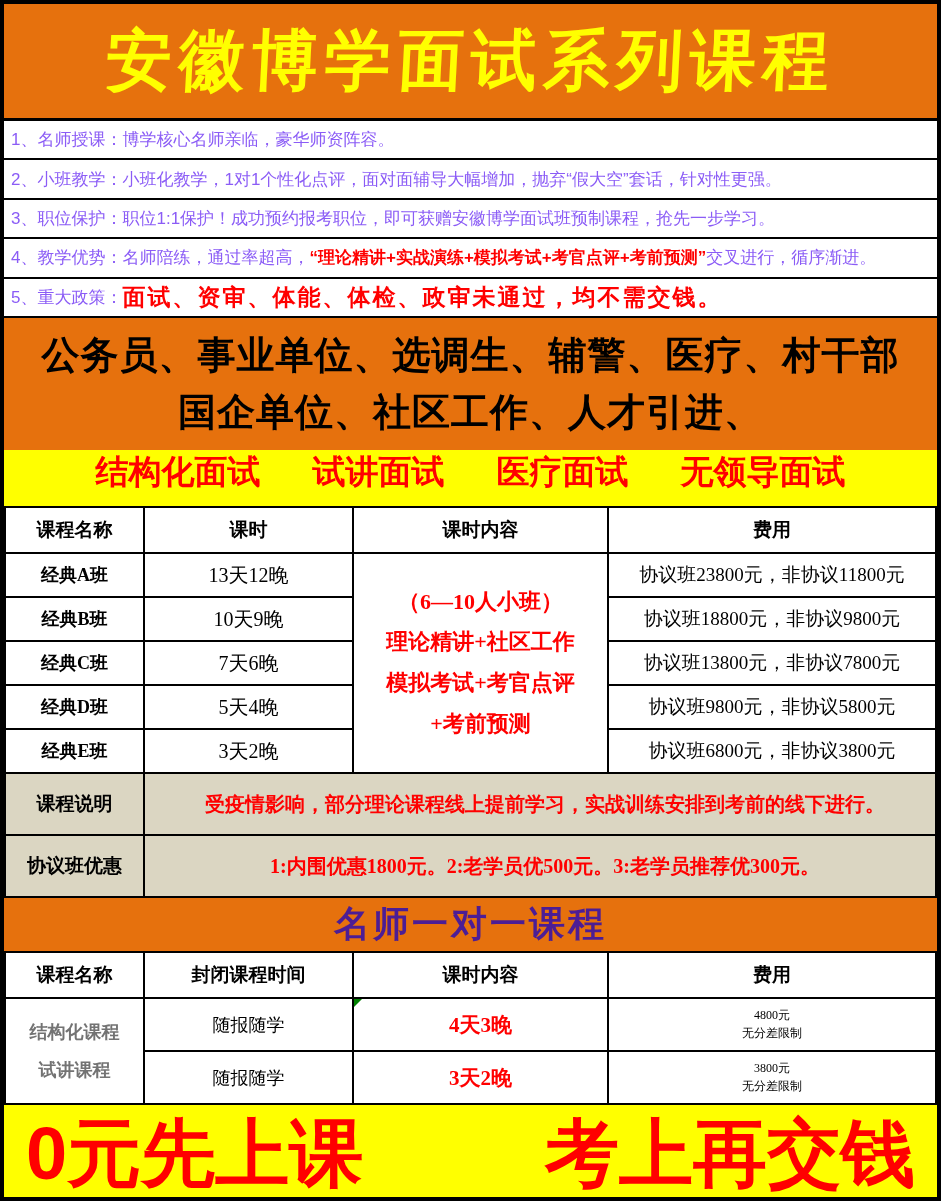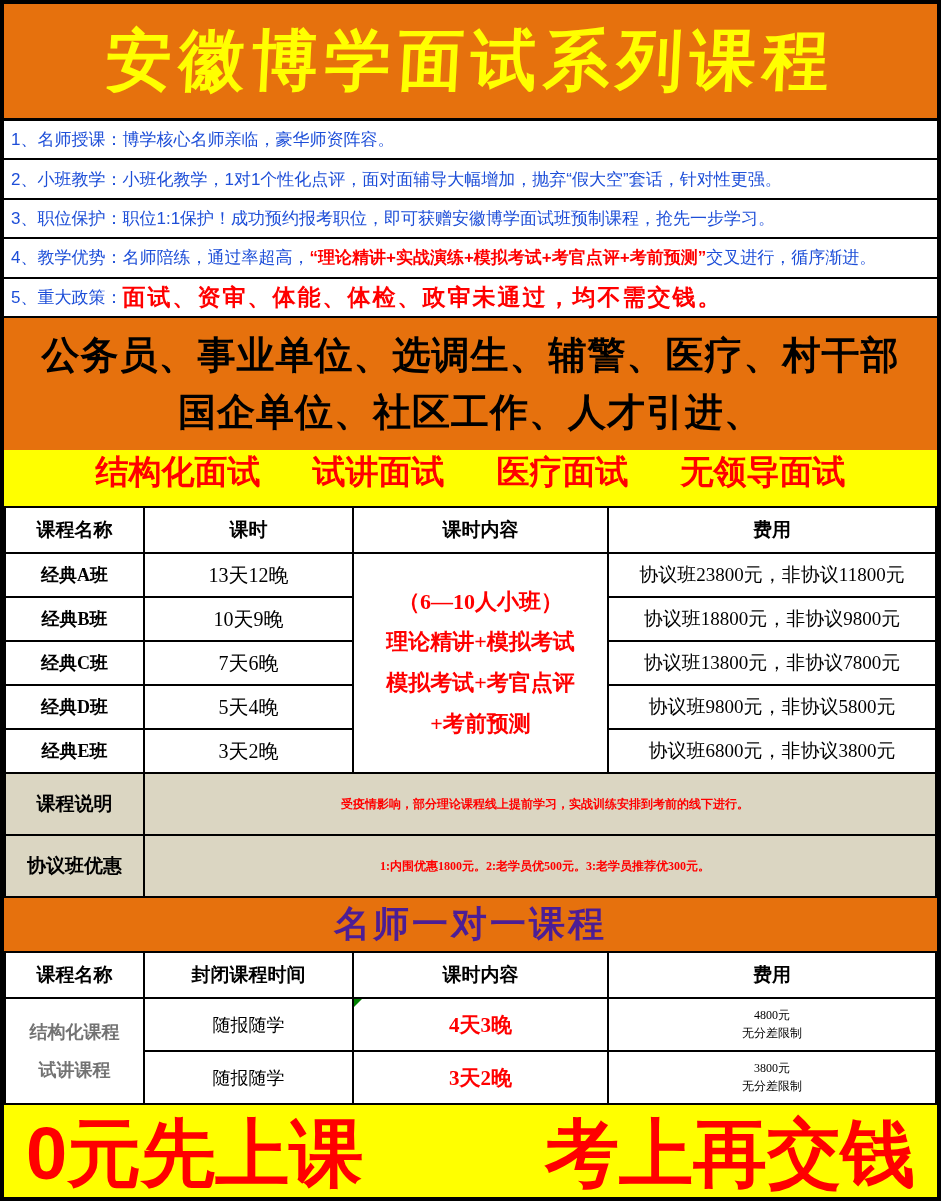--- a/index.html
+++ b/index.html
@@ -26,21 +26,21 @@
     letter-spacing:7px; white-space:nowrap;
     transform:skewX(-3deg);
   }
   
   .features { flex:0 0 197px; display:flex; flex-direction:column; background:#fff; }
   .feature {
     flex:1; display:flex; align-items:center;
     border-bottom:2px solid #000;
     padding-left:7px; white-space:nowrap; overflow:hidden;
   }
-  .ft { font-size:17px; color:#1d4ed8; }
+  .ft { font-size:17px; color:#8b5cf6; }
   .fred { font-size:17px; color:#ff0000; font-weight:bold; }
   .fred-big {
     font-size:23px; color:#ff0000; font-weight:bold;
     font-family:"DejaVu Serif", serif; letter-spacing:2px;
   }
   
   .audience {
     flex:0 0 132px; background:#e6710d;
     display:flex; flex-direction:column; align-items:center; justify-content:center;
     gap:6px;
@@ -69,21 +69,21 @@
   td.name-cell { font-weight:bold; font-size:18px; color:#000; }
   td.hours-cell { font-size:20px; color:#000; }
   td.content-cell {
     color:#ff0000; font-weight:bold; font-size:22px; line-height:1.85;
   }
   td.fee-cell { font-size:19px; color:#000; white-space:nowrap; }
   tr.note-row { height:62px; }
   tr.note-row td { background:#dbd6c2; }
   td.note-label { font-weight:bold; font-size:19px; color:#000; }
   td.note-text {
-    color:#ff0000; font-weight:bold; font-size:12px;
+    color:#ff0000; font-weight:bold; font-size:20px;
     text-align:left; padding-left:10px; white-space:nowrap;
   }
   
   .banner2 {
     flex:0 0 53px; background:#e6710d;
     display:flex; align-items:center; justify-content:center;
   }
   .banner2 span { color:#4c1d95; font-weight:bold; font-size:36px; letter-spacing:3px; }
   
   tr.c2row { height:53px; }
@@ -164,21 +164,21 @@
       <th>课程名称</th>
       <th>课时</th>
       <th>课时内容</th>
       <th>费用</th>
     </tr>
     <tr class="crow">
       <td class="name-cell">经典A班</td>
       <td class="hours-cell">13天12晚</td>
       <td class="content-cell" rowspan="5">
         <div>（6—10人小班）</div>
-        <div>理论精讲+模拟考试</div>
+        <div>理论精讲+社区工作</div>
         <div>模拟考试+考官点评</div>
         <div>+考前预测</div>
       </td>
       <td class="fee-cell">协议班23800元，非协议11800元</td>
     </tr>
     <tr class="crow">
       <td class="name-cell">经典B班</td>
       <td class="hours-cell">10天9晚</td>
       <td class="fee-cell">协议班18800元，非协议9800元</td>
     </tr>

